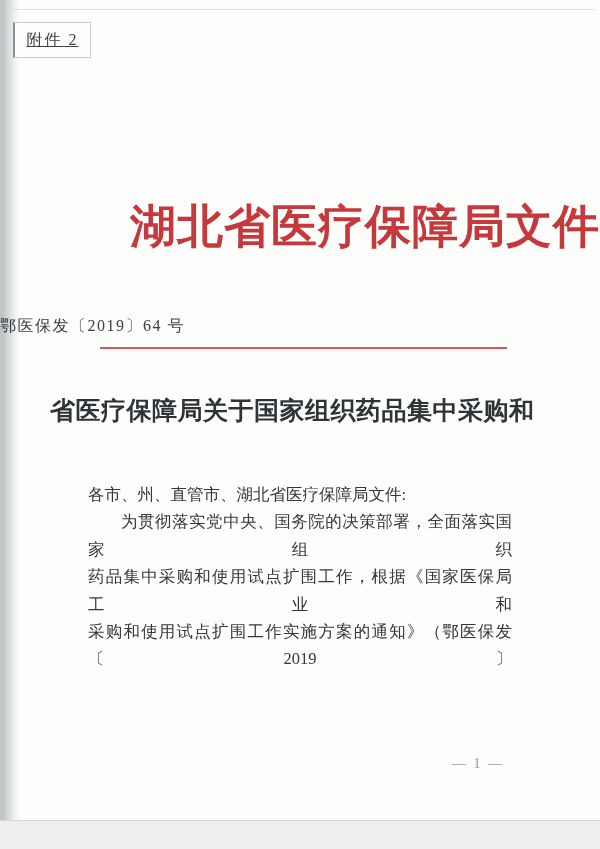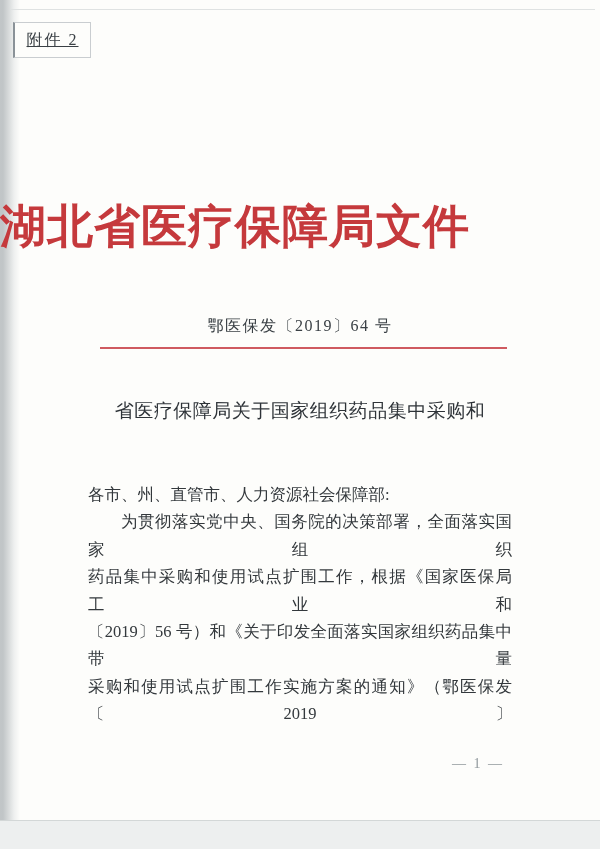--- a/index.html
+++ b/index.html
@@ -51,50 +51,49 @@
     color: #3a4045;
     letter-spacing: 2px;
     background: #fdfdfb;
     text-decoration: underline;
   }
   .org-title {
     position: absolute;
     left: 0; top: 196px;
     width: 600px;
     margin: 0;
-    text-align: left;
+    text-align: right;
     font-size: 46px;
     font-weight: bold;
     color: var(--accent, #c5393c);
     letter-spacing: 1px;
     white-space: nowrap;
   }
   .doc-number {
     position: absolute;
     left: 0; top: 316px;
     width: 600px;
-    text-align: center;
     font-size: 16px;
     color: #3a4045;
     letter-spacing: 1.5px;
   }
   .red-rule {
     position: absolute;
     left: 100px; top: 347px;
     width: 407px; height: 2px;
     background: var(--rule, #cf5a60);
   }
   .doc-title {
     position: absolute;
     left: 50px; top: 393px;
     width: 500px;
     margin: 0;
-    text-align: center;
-    font-size: 19px;
-    font-weight: normal;
+    text-align: left;
+    font-size: 25px;
+    font-weight: bold;
     line-height: 35px;
     color: #2e3338;
     letter-spacing: 0.5px;
   }
   .body-text {
     position: absolute;
     left: 88px; top: 481px;
     width: 424px;
     font-size: 16.5px;
     line-height: 27.4px;
@@ -134,24 +133,23 @@
 
   <div class="doc-number">鄂医保发〔2019〕64 号</div>
 
   <div class="red-rule"></div>
 
   <h2 class="doc-title">
     <span>省医疗保障局关于国家组织药品集中采购和</span><br>
   </h2>
 
   <div class="body-text">
-    <div class="body-line">各市、州、直管市、人力资源社会保障部:</div>
+    <div class="body-line">各市、州、直管市、湖北省医疗保障局文件:</div>
     <div>
         <div class="body-line indent just">为贯彻落实党中央、国务院的决策部署，全面落实国家组织</div>
         <div class="body-line just">药品集中采购和使用试点扩围工作，根据《国家医保局　工业和</div>
-        <div class="body-line just">〔2019〕56 号）和《关于印发全面落实国家组织药品集中带量</div>
         <div class="body-line just">采购和使用试点扩围工作实施方案的通知》（鄂医保发〔2019〕</div>
       </div>
   </div>
 
   <div class="page-number">— 1 —</div>
 
 </div>
 
 </body></html>

